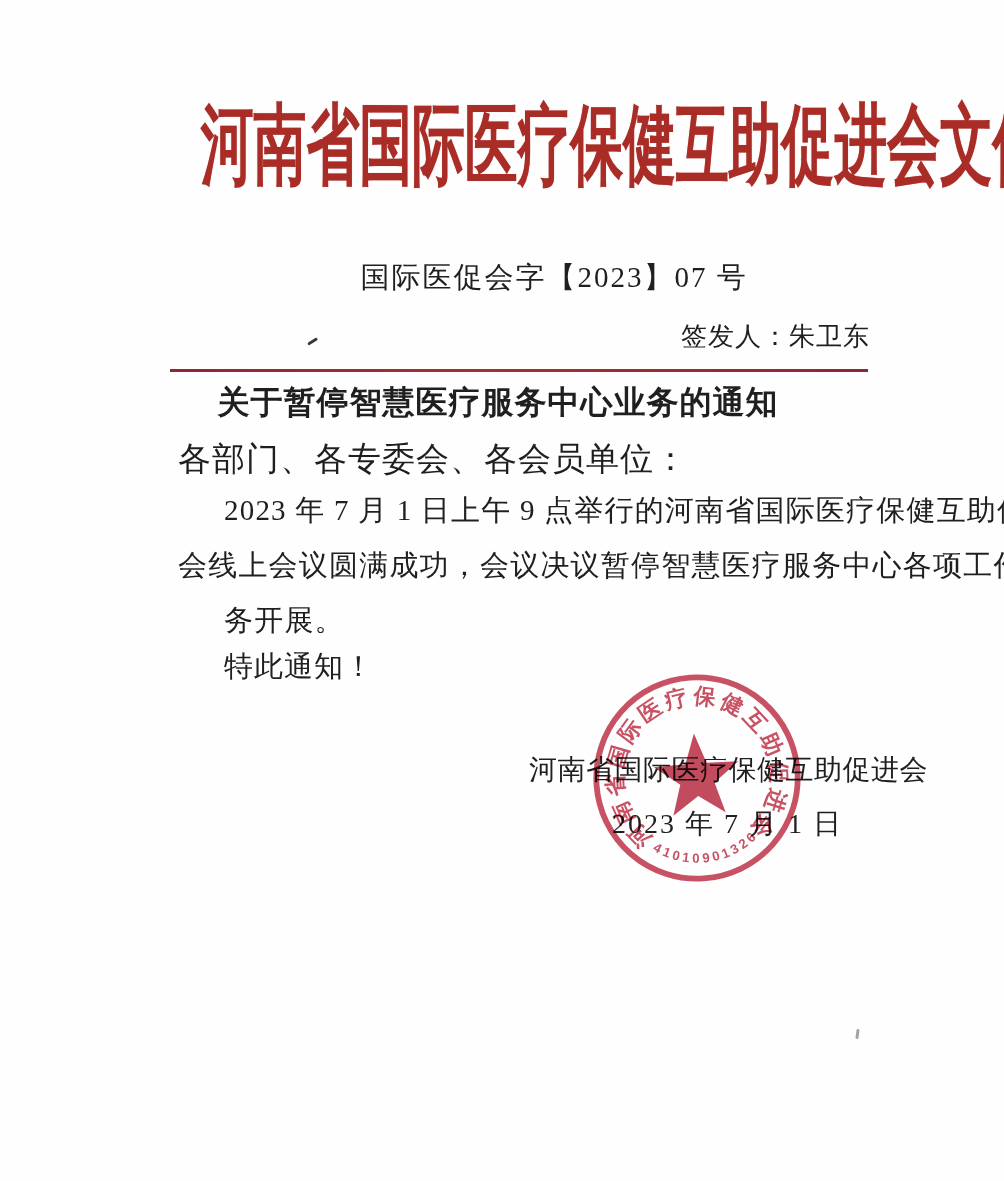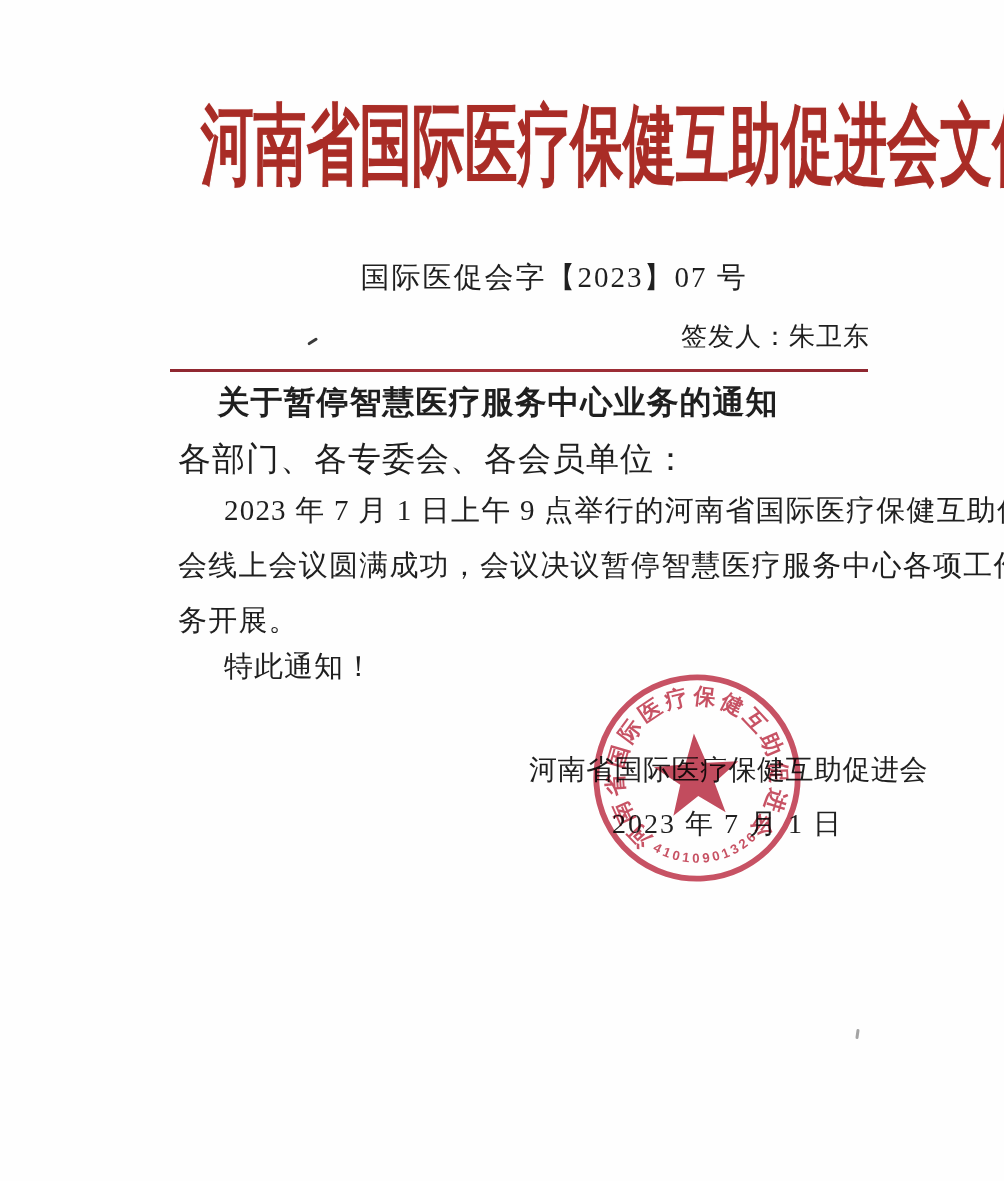--- a/index.html
+++ b/index.html
@@ -76,21 +76,21 @@
 
   .body-line {
     position: absolute;
     left: 178px;
     font-size: 29px;
     letter-spacing: 1.2px;
     white-space: nowrap;
   }
   .body-line-1 { top: 491px; padding-left: 46px; }
   .body-line-2 { top: 546px; }
-  .body-line-3 { top: 601px; }
+  .body-line-3 { top: 601px; margin-left: 46px; }
 
   .closing {
     position: absolute;
     top: 647px; left: 178px;
     padding-left: 46px;
     font-size: 29px;
     letter-spacing: 1px;
     white-space: nowrap;
   }
 

